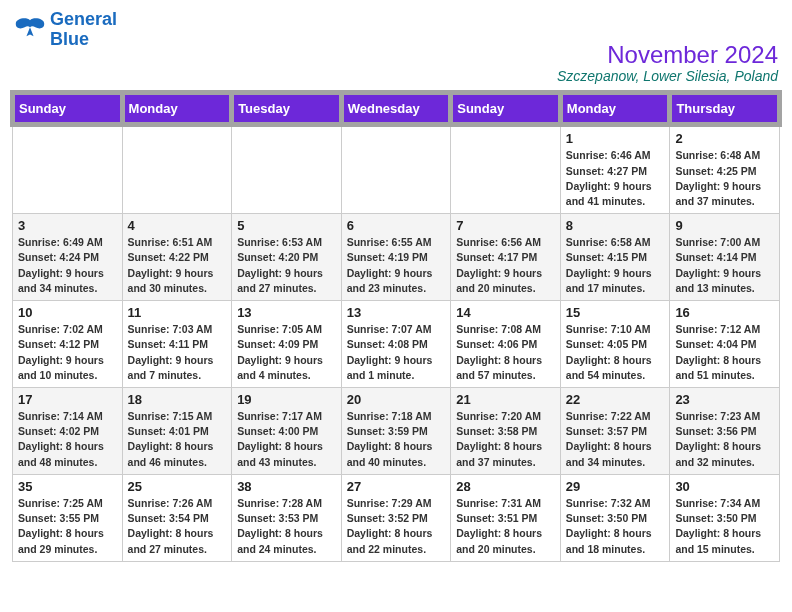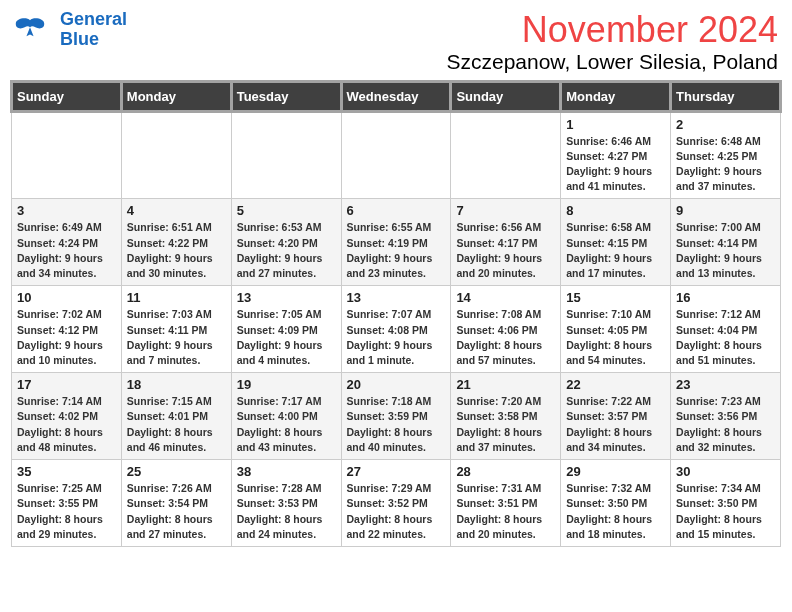--- a/index.html
+++ b/index.html
@@ -13,62 +13,64 @@
     .header {
       display: flex;
       justify-content: space-between;
       align-items: flex-start;
       margin-bottom: 6px;
       padding: 0 4px;
     }
     .logo {
       display: flex;
       align-items: center;
-      gap: 14px;
+      gap: 4px;
       justify-content: center;
     }
     .logo-text {
       font-size: 18px;
       font-weight: bold;
       line-height: 1.1;
       color: #333;
     }
     .logo-text span {
       color: #1a6bbf;
     }
     .logo-bird {
       width: 32px;
       height: 28px;
     }
     .title-block {
       text-align: right;
     }
     .month-title {
-      font-size: 36px;
+      font-size: 24px;
       font-weight: normal;
-      color: #ef4444;
+      color: #6d28d9;
       line-height: 1.1;
+      margin-top: 32px;
     }
     .subtitle {
-      font-size: 21px;
-      color: #000000;
+      font-size: 14px;
+      color: #0f766e;
+      font-style: italic;
     }
     .calendar {
       width: 100%;
       border-collapse: collapse;
       border: 1px solid #ccc;
     }
     .calendar th {
-      background-color: #404040;
+      background-color: #6d28d9;
       color: #fff;
       font-size: 13px;
       font-weight: bold;
       padding: 6px 4px;
       text-align: left;
-      border: 3px solid #a3a3a3;
+      border: 5px solid #a3a3a3;
     }
     .calendar td {
       vertical-align: top;
       border: 1px solid #ccc;
       padding: 4px 5px;
       width: calc(100% / 7);
       height: 86px;
       background: #fff;
     }
     .calendar tr:nth-child(even) td {

